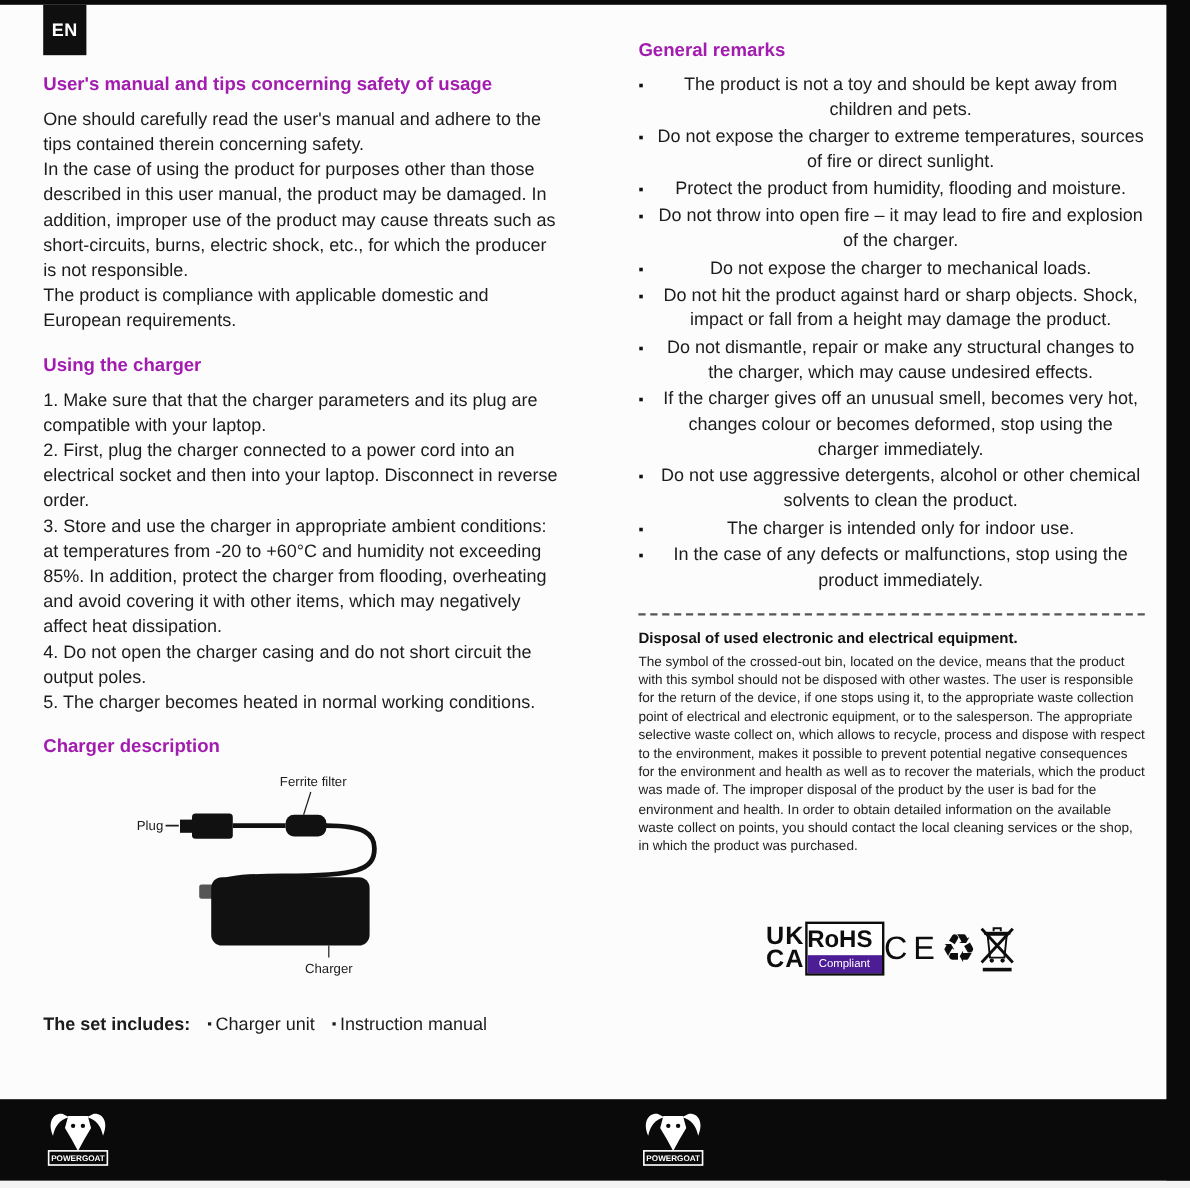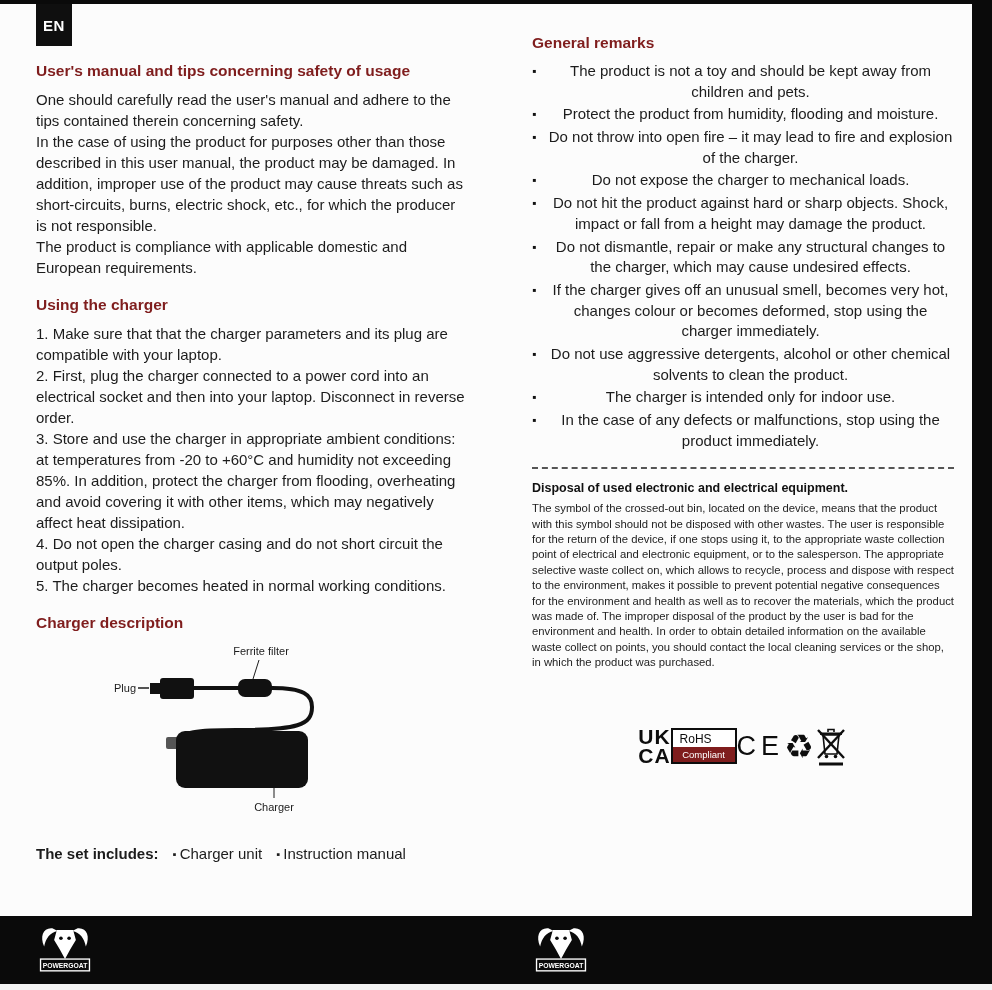--- a/index.html
+++ b/index.html
@@ -20,21 +20,21 @@
   .lang-badge{
     position:absolute;left:36px;top:4px;width:36px;height:42px;
     background:#0f0f0f;color:#fff;font-weight:bold;font-size:15px;
     display:flex;align-items:center;justify-content:center;letter-spacing:.5px;
   }
 
   
   .col-left{position:absolute;left:36px;top:62px;width:432px;}
   .col-right{position:absolute;left:532px;top:34px;width:422px;}
 
-  h2{font-size:15.5px;font-weight:bold;margin:0 0 9px 0;color:#7f1d1d;}
+  h2{font-size:15.5px;font-weight:bold;margin:0 0 9px 0;color:#a21caf;}
   .col-left p{font-size:15px;line-height:1.4;margin:0;}
   .sec-gap{margin-top:18px;}
   .steps p{margin:0;}
 
   
   ul.remarks{list-style:none;margin:0;padding:0;text-align:center;}
   ul.remarks li{
     position:relative;padding-left:15px;font-size:15px;line-height:1.38;margin:0 0 2px 0;
   }
   ul.remarks li::before{
@@ -55,22 +55,22 @@
   .set-line b{font-weight:bold;}
   .inc{margin-left:10px;}
   .inc::before{content:"▪ ";font-size:11px;position:relative;top:-1px;}
 
   
   .marks{
     margin-top:54px;display:flex;align-items:center;justify-content:center;
   }
   .ukca{font-weight:bold;font-size:21px;line-height:.92;letter-spacing:1px;color:#0d0d0d;}
   .rohs{border:2px solid #0d0d0d;width:62px;text-align:center;background:#fff;}
-  .rohs-top{font-weight:normal;font-size:12px;padding:2px 16px 1px 0;color:#0d0d0d;}
-  .rohs-bottom{background:#7f1d1d;color:#fff;font-size:9.5px;padding:2px 0;}
+  .rohs-top{font-weight:bold;font-size:20px;padding:2px 16px 1px 0;color:#0d0d0d;}
+  .rohs-bottom{background:#4c1d95;color:#fff;font-size:9.5px;padding:2px 0;}
   .ce{font-size:27px;letter-spacing:5px;color:#0d0d0d;}
   .recycle{font-size:33px;color:#0d0d0d;line-height:1;}
   .weee{display:block;}
 
   
   .footer-band{
     position:absolute;left:0;top:916px;width:992px;height:68px;background:#0a0a0a;
   }
   .footer-bottom-gap{position:absolute;left:0;top:984px;width:992px;height:6px;background:#f4f4f4;}
   .emblem{position:absolute;top:4px;width:58px;height:60px;}
@@ -136,20 +136,21 @@
       <b>The set includes:</b>
       <span class="inc">Charger unit</span>
       <span class="inc">Instruction manual</span>
     </p>
   </div>
 
   <div class="col-right">
     <h2>General remarks</h2>
     <ul class="remarks">
       <li>The product is not a toy and should be kept away from children and pets.</li>
+      <li>Do not expose the charger to extreme temperatures, sources of fire or direct sunlight.</li>
       <li>Protect the product from humidity, flooding and moisture.</li>
       <li>Do not throw into open fire – it may lead to fire and explosion of the charger.</li>
       <li>Do not expose the charger to mechanical loads.</li>
       <li>Do not hit the product against hard or sharp objects. Shock, impact or fall from a height may damage the product.</li>
       <li>Do not dismantle, repair or make any structural changes to the charger, which may cause undesired effects.</li>
       <li>If the charger gives off an unusual smell, becomes very hot, changes colour or becomes deformed, stop using the charger immediately.</li>
       <li>Do not use aggressive detergents, alcohol or other chemical solvents to clean the product.</li>
       <li>The charger is intended only for indoor use.</li>
       <li>In the case of any defects or malfunctions, stop using the product immediately.</li>
     </ul>

